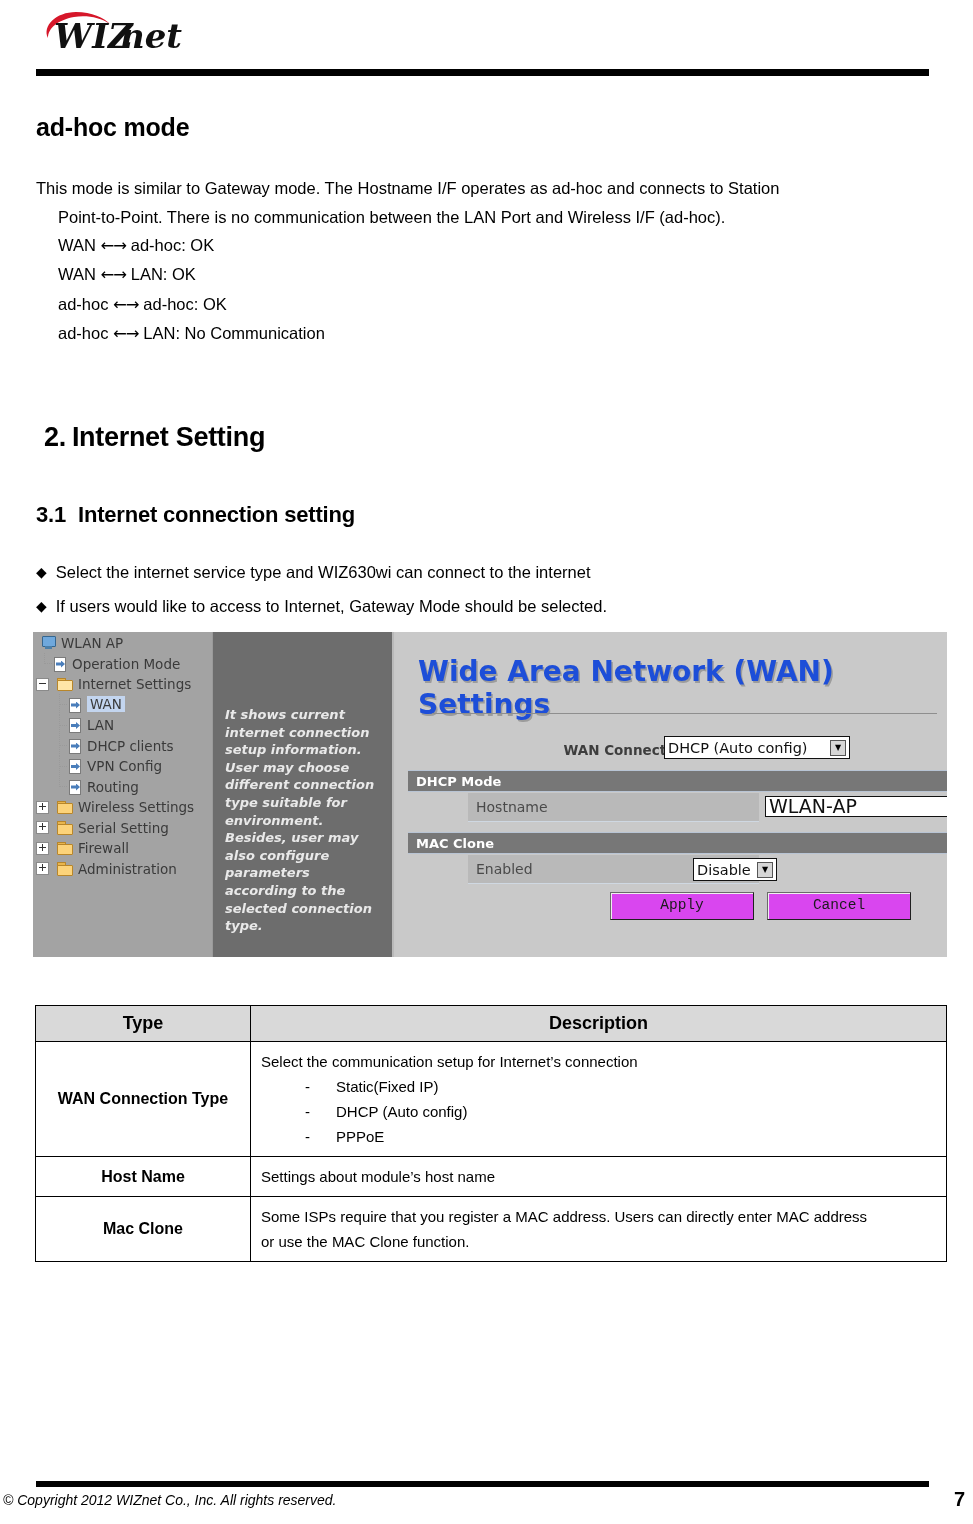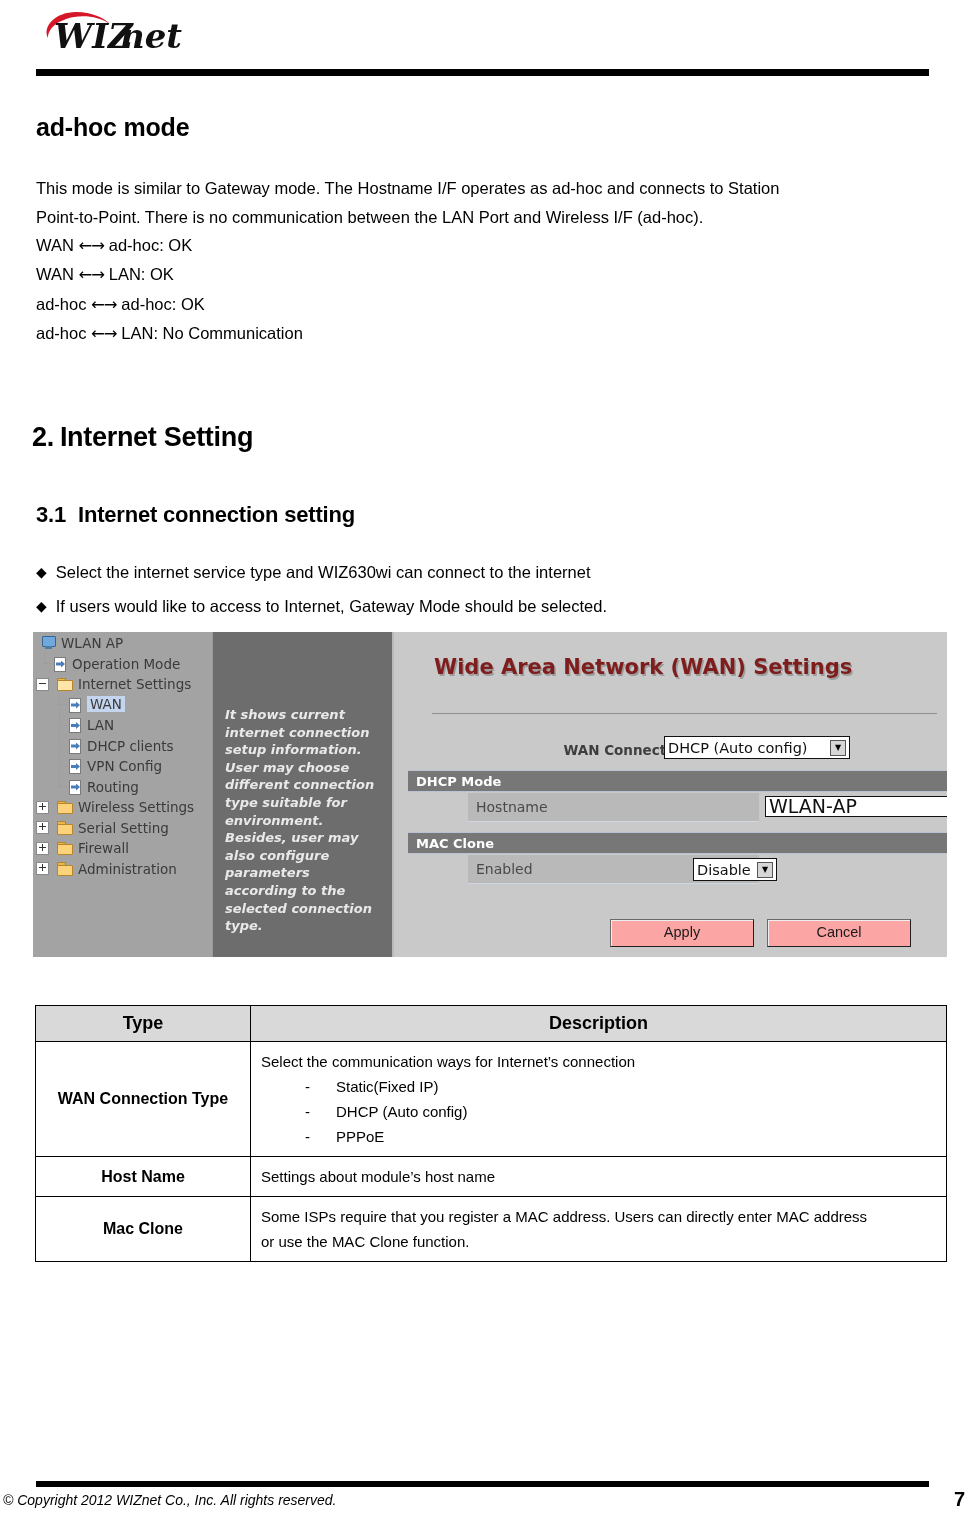--- a/index.html
+++ b/index.html
@@ -25,25 +25,25 @@
   }
   .para{
     position:absolute;left:36px;top:173px;width:892px;
     font-size:16.5px;line-height:30px;text-align:justify;
   }
   .para .ln{display:block;text-align:justify;}
   .lines{
     position:absolute;left:36px;top:231px;width:892px;
     font-size:16.5px;line-height:29.4px;
   }
-  .lines div{white-space:nowrap;}
+  .lines div{white-space:nowrap;margin-left:22px;}
   .arrow{font-family:"DejaVu Sans",sans-serif;letter-spacing:-1px;}
 
   .h2{
-    position:absolute;left:32px;top:422px;
+    position:absolute;left:44px;top:422px;
     font-size:27px;font-weight:bold;letter-spacing:-0.3px;
   }
   .h2 .num{margin-right:6px;}
   .h3{
     position:absolute;left:36px;top:502px;
     font-size:22px;font-weight:bold;letter-spacing:-0.2px;
   }
   .h3 .num{margin-right:12px;}
 
   .bullet{
@@ -111,22 +111,22 @@
     padding:74px 10px 0 12px;
     box-sizing:border-box;
     border-right:2px solid #b9b9b9;
   }
 
   .shot .main{
     position:absolute;left:363px;top:0;width:551px;height:325px;
     background:#c9c9c9;
   }
   .shot .main .title{
-    position:absolute;left:38px;top:23px;
-    font-size:21px;font-weight:bold;color:#7f1d1d;
+    position:absolute;left:22px;top:23px;
+    font-size:28px;font-weight:bold;color:#1d4ed8;
     text-shadow:1.5px 1.5px 0 #9c9c9c;
   }
   .shot .main .hr{
     position:absolute;left:36px;top:81px;width:505px;height:1px;background:#8e8e8e;
   }
   .shot .main .ctype-lbl{
     position:absolute;left:119px;top:110px;width:220px;text-align:right;
     font-size:13.5px;font-weight:bold;color:#3d3d3d;
   }
   .sel-box{
@@ -172,28 +172,27 @@
     position:absolute;left:6px;top:3px;width:244px;height:21px;
     background:#fff;border:1px solid #111;
     font-size:19px;line-height:19px;color:#111;
     padding:0 3px;box-sizing:border-box;
     font-family:"DejaVu Sans",sans-serif;
   }
   .en-sel{left:297px;top:226px;width:84px;height:23px;}
 
   .btn{
     position:absolute;
-    background:#fca5a5;
+    background:#d946ef;
     border:1px solid #6a6a6a;
     border-right-color:#202020;border-bottom-color:#202020;
     box-shadow:inset 1px 1px 0 #efefef;
     font-size:14.5px;color:#1a1a1a;
     text-align:center;line-height:24px;
-    font-family:Liberation Sans, sans-serif;
-    margin-top:27px;
+    font-family:Liberation Mono, monospace;
   }
   .btn-apply{left:214px;top:260px;width:142px;height:26px;}
   .btn-cancel{left:371px;top:260px;width:142px;height:26px;}
 
   
   table.desc-tbl{
     position:absolute;left:35px;top:1005px;width:912px;
     border-collapse:collapse;
     font-size:15px;
   }
@@ -352,21 +351,21 @@
     <thead>
       <tr>
         <th class="c1">Type</th>
         <th>Description</th>
       </tr>
     </thead>
     <tbody>
       <tr>
         <td class="c1">WAN Connection Type</td>
         <td class="c2">
-          <span class="lead">Select the communication ways for Internet’s connection</span>
+          <span class="lead">Select the communication setup for Internet’s connection</span>
           <ul>
             <li>Static(Fixed IP)</li>
             <li>DHCP (Auto config)</li>
             <li>PPPoE</li>
           </ul>
         </td>
       </tr>
       <tr>
         <td class="c1">Host Name</td>
         <td class="c2">

